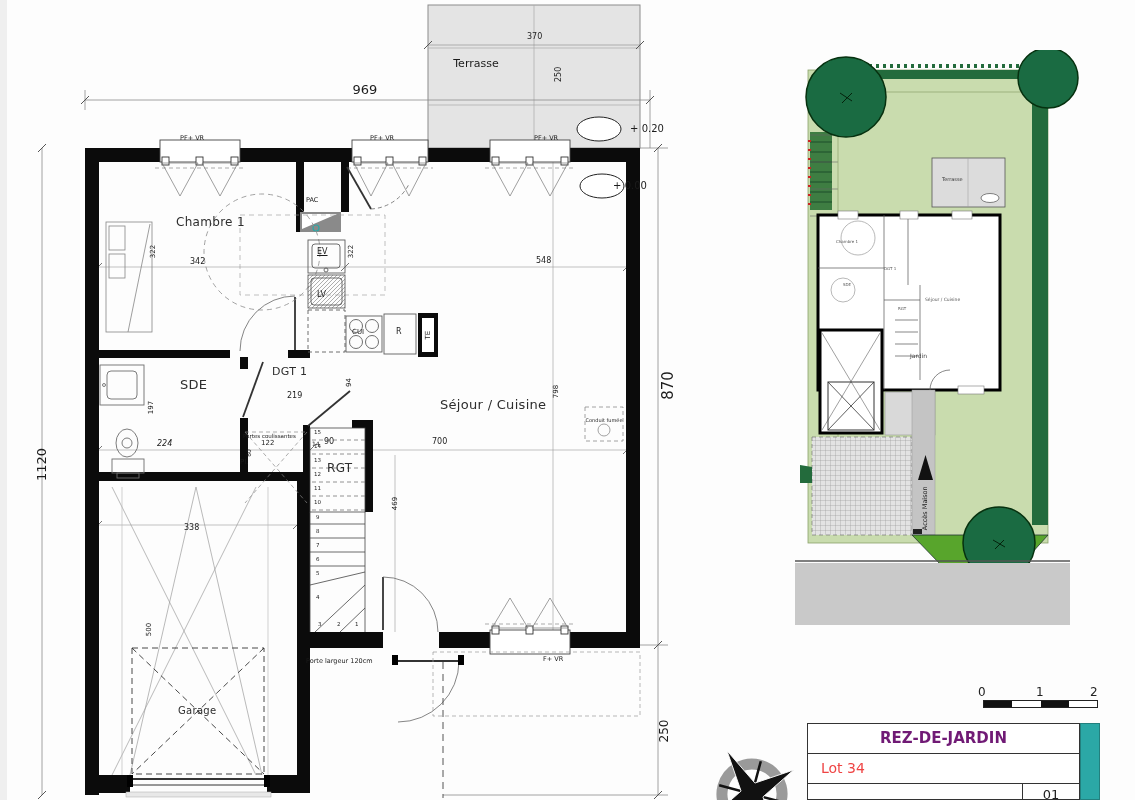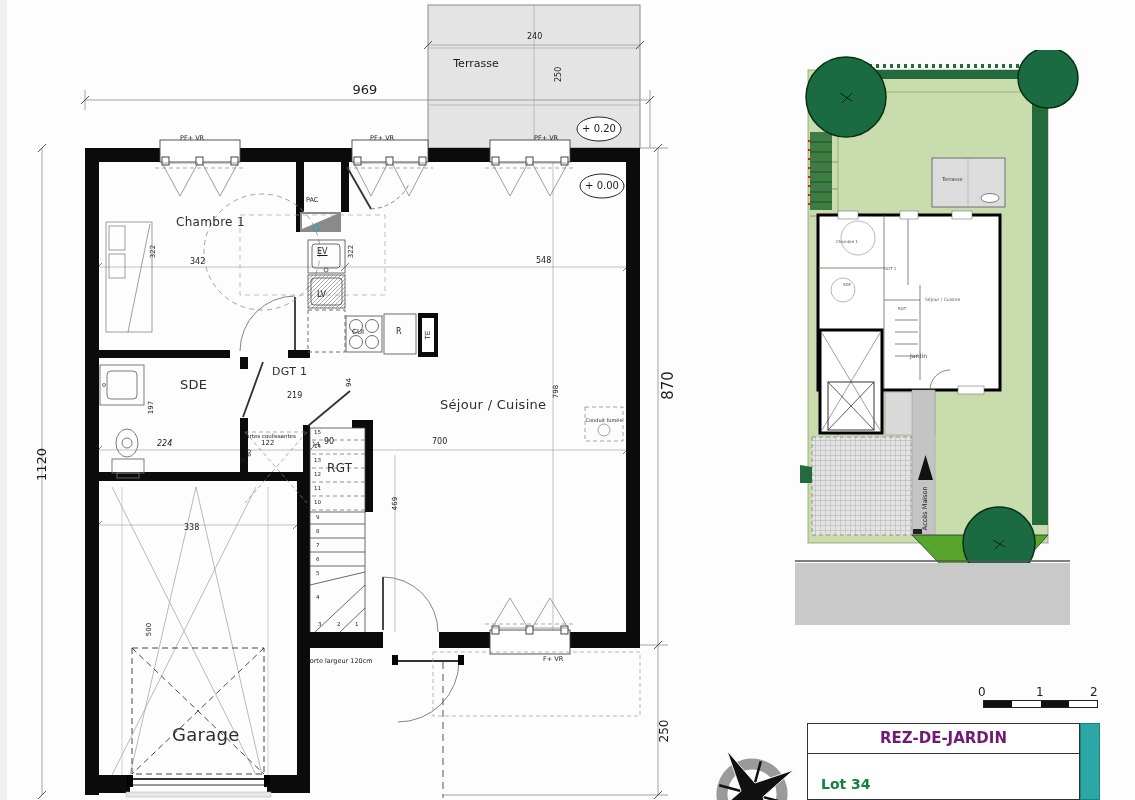--- a/index.html
+++ b/index.html
@@ -6,21 +6,21 @@
   #canvas{position:relative;width:1135px;height:800px;background:#fdfdfd;overflow:hidden;
           font-family:"DejaVu Sans","Liberation Sans",sans-serif;}
   svg{position:absolute;}
   .lbl{position:absolute;font-size:8px;color:#1c1c1c;line-height:1;white-space:nowrap;z-index:4;}
   .rot{transform:rotate(-90deg);}
   .c{text-align:center;}
   .room{color:#2d2d2d;letter-spacing:.3px;}
   #edge{position:absolute;left:0;top:0;width:7px;height:800px;background:#efefef;}
   #titleblock{position:absolute;left:807px;top:723px;width:273px;height:77px;border:1.5px solid #333;background:#fff;box-sizing:border-box;z-index:5;}
   .tb-row1{height:29px;border-bottom:1.5px solid #333;line-height:29px;text-align:center;font-size:15px;font-weight:600;color:#701a75;}
-  .tb-row2{height:29px;border-bottom:1.5px solid #333;line-height:29px;padding-left:13px;font-size:14px;font-weight:700;color:#15803d;margin-top:16px;}
+  .tb-row2{height:29px;border-bottom:1.5px solid #333;line-height:29px;padding-left:13px;font-size:14px;font-weight:400;color:#ef4444;}
   .tb-row3{position:relative;height:17px;}
   .tb-cell{position:absolute;right:0;top:0;width:56px;height:17px;border-left:1.5px solid #333;text-align:center;font-size:13px;color:#222;padding-top:3px;}
   #tealbar{position:absolute;left:1080px;top:723px;width:20px;height:77px;background:#2ba8a6;border:1px solid #22807e;box-sizing:border-box;z-index:5;}
   #scalebar{position:absolute;left:983px;top:700px;width:115px;height:8px;border:1px solid #222;box-sizing:border-box;display:flex;z-index:5;}
   .sb-seg{flex:1;height:100%;}
   .sb-b{background:#111;} .sb-w{background:#fff;}
   .sb-num{position:absolute;font-size:12px;color:#222;z-index:5;}
 </style>
 </head>
 <body>
@@ -370,41 +370,41 @@
 <svg width="100" height="58" viewBox="0 0 100 58" style="left:702px;top:742px;">
   <g transform="rotate(-30 50 52)">
     <circle cx="50" cy="52" r="30" fill="none" stroke="#9a9a9a" stroke-width="11"></circle>
     <line x1="26" y1="28" x2="74" y2="76" stroke="#111" stroke-width="2.5"></line>
     <line x1="74" y1="28" x2="26" y2="76" stroke="#111" stroke-width="2.5"></line>
     <path d="M50,2 L58,44 L98,52 L58,60 L50,98 L42,60 L2,52 L42,44 Z" fill="#111" stroke="#fff" stroke-width="0.8"></path>
   </g>
 </svg>
 
 <span class="lbl c" style="left:446px;top:58px;width:60px;font-size:11px;">Terrasse</span>
-<span class="lbl" style="left:527px;top:33px;">240</span>
+<span class="lbl" style="left:527px;top:33px;">370</span>
 <span class="lbl rot" style="left:549px;top:68px;width:20px;">250</span>
-<span class="lbl c" style="left:577px;top:124px;width:44px;font-size:10px;">+ 0.20</span>
-<span class="lbl c" style="left:580px;top:181px;width:44px;font-size:10px;">+ 0.00</span>
+<span class="lbl c" style="left:577px;top:124px;width:44px;font-size:10px;padding-left:48px;">+ 0.20</span>
+<span class="lbl c" style="left:580px;top:181px;width:44px;font-size:10px;padding-left:28px;">+ 0.00</span>
 
 <span class="lbl" style="left:180px;top:135px;font-size:6.5px;">PF+ VR</span>
 <span class="lbl" style="left:370px;top:135px;font-size:6.5px;">PF+ VR</span>
 <span class="lbl" style="left:534px;top:135px;font-size:6.5px;">PF+ VR</span>
 <span class="lbl" style="left:543px;top:656px;font-size:6.5px;">F+ VR</span>
 
 <span class="lbl c" style="left:335px;top:83px;width:60px;font-size:13px;">969</span>
 <span class="lbl rot c" style="left:18px;top:458px;width:46px;font-size:13px;">1120</span>
 <span class="lbl rot c" style="left:648px;top:378px;width:40px;font-size:15px;">870</span>
 <span class="lbl rot c" style="left:646px;top:725px;width:36px;font-size:12px;">250</span>
 
 <span class="lbl room" style="left:176px;top:216px;font-size:12px;">Chambre 1</span>
 <span class="lbl room" style="left:440px;top:398px;font-size:13px;">Séjour / Cuisine</span>
 <span class="lbl room" style="left:180px;top:378px;font-size:13px;">SDE</span>
 <span class="lbl room" style="left:272px;top:366px;font-size:11px;">DGT 1</span>
 <span class="lbl room" style="left:327px;top:462px;font-size:12px;">RGT</span>
-<span class="lbl room" style="left:172px;top:706px;font-size:18px;margin-top:20px;">Garage</span>
+<span class="lbl room" style="left:178px;top:706px;font-size:10px;">Garage</span>
 
 <span class="lbl" style="left:306px;top:197px;font-size:6.5px;">PAC</span>
 <span class="lbl" style="left:317px;top:248px;font-size:8px;text-decoration:underline;">EV</span>
 <span class="lbl" style="left:317px;top:285px;font-size:8px;margin-top:6px;">LV</span>
 <span class="lbl" style="left:352px;top:329px;font-size:7px;">CUI</span>
 <span class="lbl" style="left:396px;top:328px;font-size:8px;">R</span>
 <span class="lbl rot" style="left:421px;top:329px;width:14px;font-size:7px;">TE</span>
 <span class="lbl" style="left:240px;top:459px;font-size:7px;">Pl.</span>
 <span class="lbl" style="left:243px;top:434px;font-size:5.5px;">Portes coulissantes</span>
 <span class="lbl c" style="left:584px;top:418px;width:40px;font-size:5px;">Conduit fumée</span>

